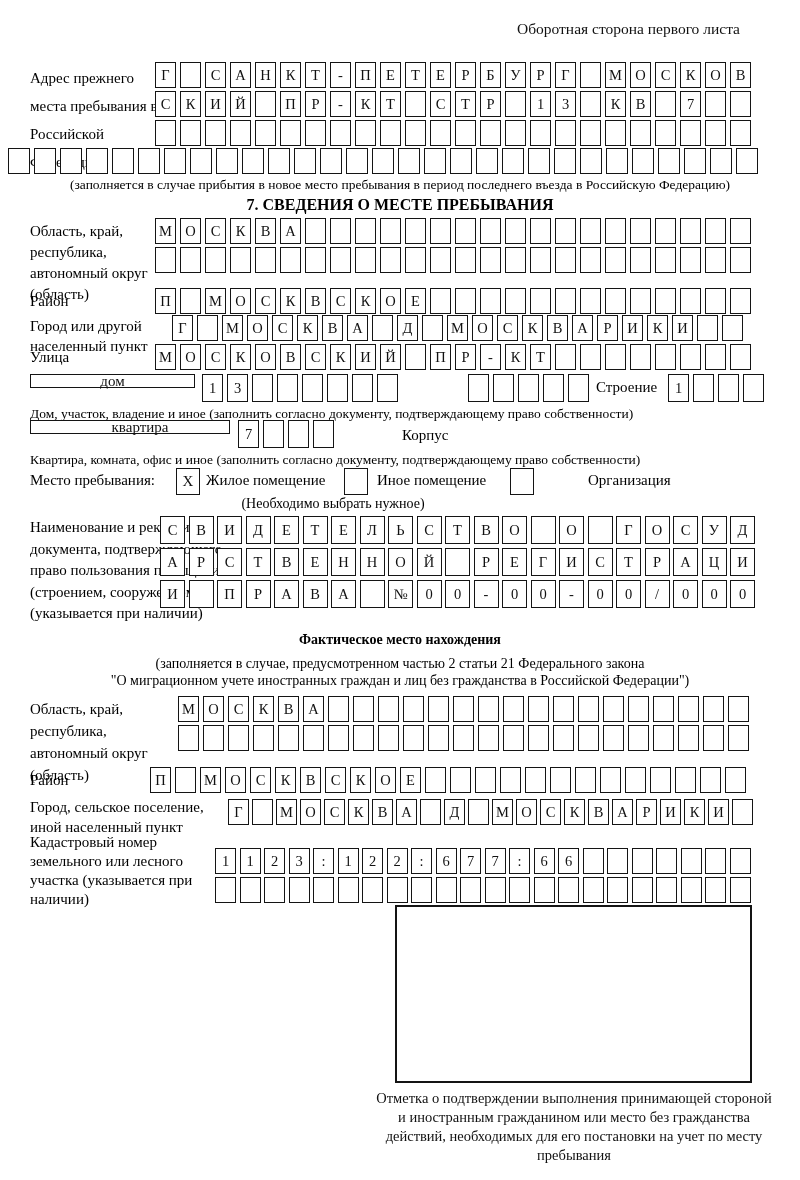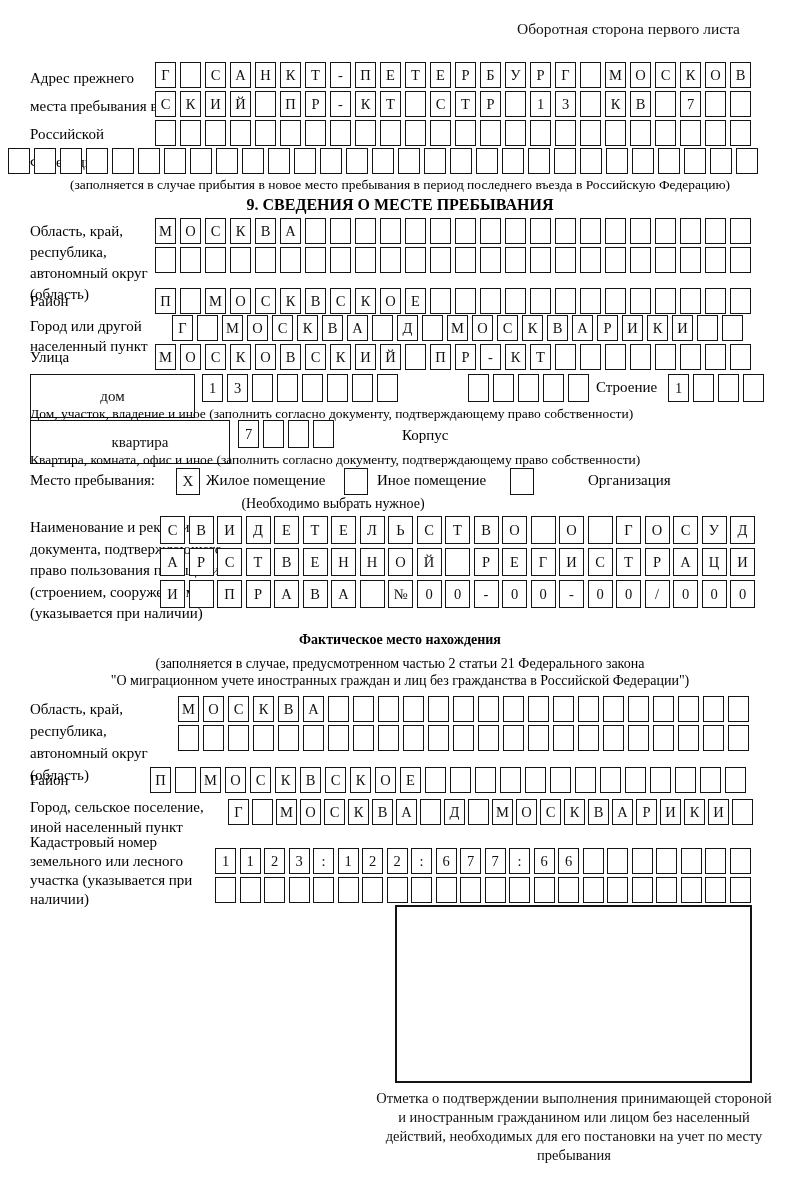--- a/index.html
+++ b/index.html
@@ -13,21 +13,21 @@
   .grid{position:absolute;display:flex;gap:4px;}
   .cell{display:inline-flex;align-items:center;justify-content:center;
         width:21px;height:26px;border:1.9px solid #141414;box-sizing:border-box;
         font-size:14.5px;background:#fff;}
   .tall .cell{height:28px;}
   .row-full .cell{width:22px;}
   .doc-grid{gap:3.5px;}
   .doc-grid .cell{width:25px;height:28px;}
   .kad-grid{gap:3.5px;}
   .g-city2{gap:3px;}
-  .labelbox{position:absolute;height:44px;border:1.9px solid #141414;box-sizing:border-box;
+  .labelbox{position:absolute;height:14px;border:1.9px solid #141414;box-sizing:border-box;
             display:flex;align-items:center;justify-content:center;font-size:15px;background:#fff;}
   .chk{position:absolute;width:24px;height:27px;border:1.9px solid #141414;box-sizing:border-box;
        display:flex;align-items:center;justify-content:center;font-size:15px;background:#fff;}
   .inline-lbl{position:absolute;font-size:15px;color:#000;}
   .stamp{position:absolute;left:395px;top:905px;width:357px;height:178px;
          border:2px solid #141414;box-sizing:border-box;background:#fff;}
 </style>
 </head>
 <body>
 
@@ -138,21 +138,21 @@
     <span class="cell"></span>
     <span class="cell"></span>
     <span class="cell"></span>
     <span class="cell"></span>
     <span class="cell"></span>
     <span class="cell"></span>
     <span class="cell"></span>
   </div>
 <div class="cap center" style="left:0;top:177px;width:800px;">(заполняется в случае прибытия в новое место пребывания в период последнего въезда в Российскую Федерацию)</div>
 
-<div class="hdr" style="top:196px;font-size:16px;">9. СВЕДЕНИЯ О МЕСТЕ ПРЕБЫВАНИЯ</div>
+<div class="hdr" style="top:196px;font-size:16px;">7. СВЕДЕНИЯ О МЕСТЕ ПРЕБЫВАНИЯ</div>
 
 <div class="lbl" style="left:30px;top:221px;width:120px;">Область, край, республика, автономный округ (область)</div>
 <div class="grid" style="left:155px;top:218px;">
     <span class="cell">М</span>
     <span class="cell">О</span>
     <span class="cell">С</span>
     <span class="cell">К</span>
     <span class="cell">В</span>
     <span class="cell">А</span>
     <span class="cell"></span>
@@ -555,13 +555,13 @@
     <span class="cell"></span>
     <span class="cell"></span>
     <span class="cell"></span>
     <span class="cell"></span>
     <span class="cell"></span>
     <span class="cell"></span>
     <span class="cell"></span>
   </div>
 
 <div class="stamp"></div>
-<div class="abs center" style="left:372px;top:1089px;width:404px;font-size:14.5px;line-height:19px;">Отметка о подтверждении выполнения принимающей стороной и иностранным гражданином или лицом без населенный действий, необходимых для его постановки на учет по месту пребывания</div>
+<div class="abs center" style="left:372px;top:1089px;width:404px;font-size:14.5px;line-height:19px;">Отметка о подтверждении выполнения принимающей стороной и иностранным гражданином или место без гражданства действий, необходимых для его постановки на учет по месту пребывания</div>
 
 </body></html>

